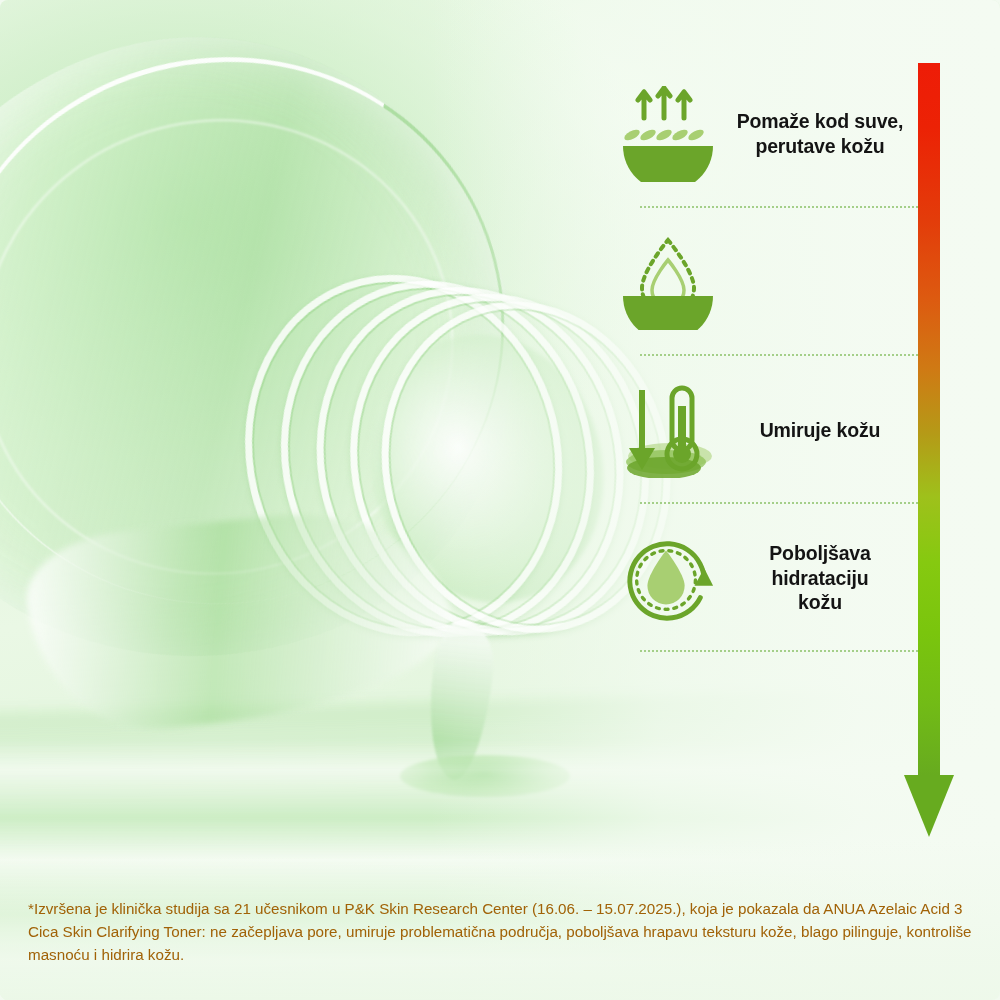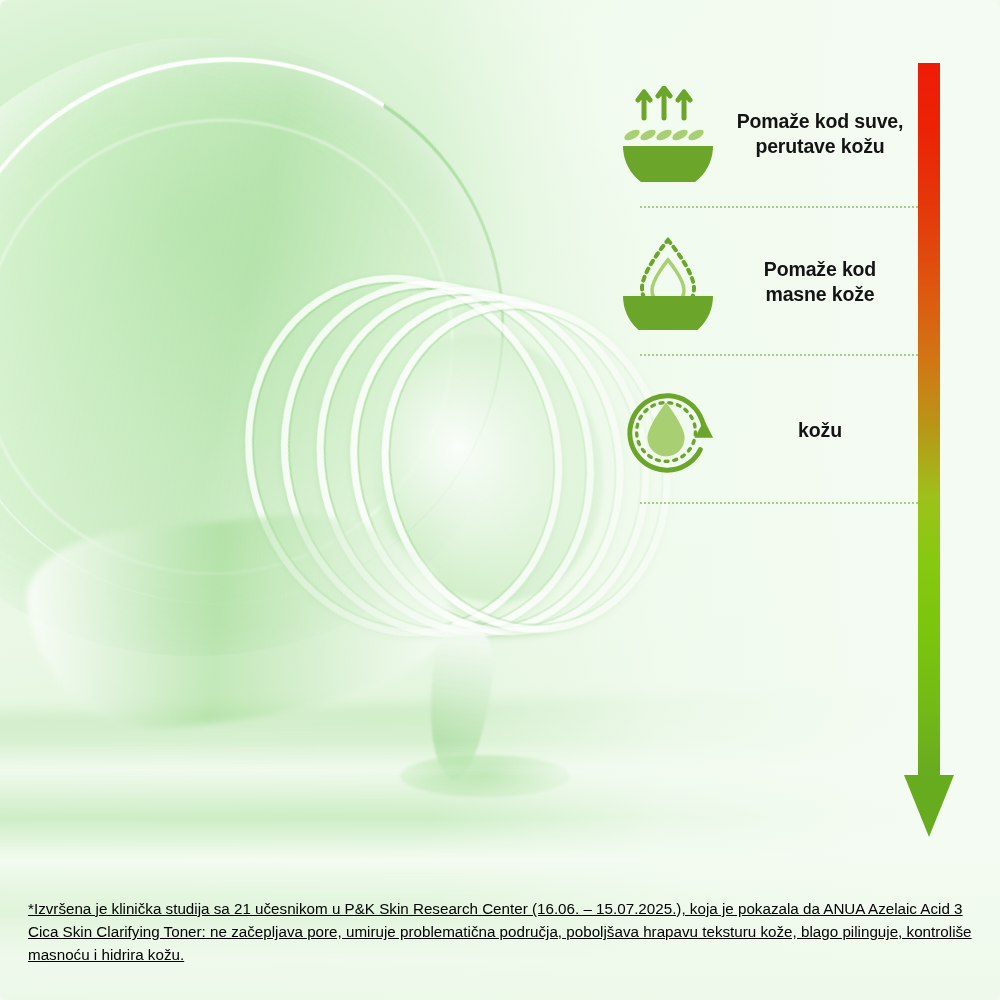--- a/index.html
+++ b/index.html
@@ -141,21 +141,21 @@
   }
   .arrow-head{
     position:absolute;left:-14px;top:712px;width:0;height:0;
     border-left:25px solid transparent;border-right:25px solid transparent;
     border-top:62px solid #67ab1f;
   }
 
   
   .footnote{
     position:absolute;left:28px;top:897px;width:944px;
-    font-size:15.2px;line-height:1.52;color:#000000;text-decoration:underline;
+    font-size:15.2px;line-height:1.52;color:#a16207;
   }
 </style>
 </head>
 <body>
 
 <div class="stage">
 
   <div class="photo">
     <div class="photo-base"></div>
     <div class="photo-ripple2"></div>
@@ -206,38 +206,55 @@
     </div>
 
     <div class="benefit">
       <div class="icon-wrap">
         <svg width="92" height="96" viewBox="0 0 92 96" aria-hidden="true">
           <path d="M46 6 C46 6 72 37 72 54 a26 26 0 0 1 -52 0 C20 37 46 6 46 6 Z" fill="none" stroke="#6ba52a" stroke-width="4" stroke-dasharray="4 5" stroke-linecap="round"></path>
           <path d="M46 26 C46 26 62 45 62 56 a16 16 0 0 1 -32 0 C30 45 46 26 46 26 Z" fill="none" stroke="#a8cf72" stroke-width="3.5"></path>
           <path d="M1 62 A45 45 0 0 0 91 62 Z" fill="#6ba52a"></path>
         </svg>
       </div>
+      <div class="divider"></div>
+    </div>
+
+    <div class="benefit">
+      <div class="icon-wrap">
+        <svg width="92" height="96" viewBox="0 0 92 96" aria-hidden="true">
+          <ellipse cx="48" cy="74" rx="42" ry="13" fill="#a8cf72" opacity=".55"></ellipse>
+          <ellipse cx="44" cy="80" rx="40" ry="12" fill="#8dc254" opacity=".75"></ellipse>
+          <ellipse cx="42" cy="86" rx="37" ry="11" fill="#6ba52a" opacity=".85"></ellipse>
+          <path d="M20 8 L20 76" stroke="#6ba52a" stroke-width="6" fill="none"></path>
+          <path d="M20 88 L7 66 L33 66 Z" fill="#6ba52a"></path>
+          <rect x="50" y="6" width="20" height="62" rx="10" fill="none" stroke="#6ba52a" stroke-width="5"></rect>
+          <circle cx="60" cy="72" r="15" fill="none" stroke="#6ba52a" stroke-width="5"></circle>
+          <rect x="56" y="24" width="8" height="48" fill="#6ba52a"></rect>
+          <circle cx="60" cy="72" r="9" fill="#6ba52a"></circle>
+        </svg>
+      </div>
       <div class="label">
-        <div>Pomaže kod</div>
-        <div>masne kože</div>
-      </div>
-      <div class="divider"></div>
-    </div>
-
+        <div>Umiruje kožu</div>
+      </div>
+      <div class="divider"></div>
+    </div>
 
     <div class="benefit">
       <div class="icon-wrap">
         <svg width="98" height="100" viewBox="0 0 98 100" aria-hidden="true">
           <path d="M86 52 A38 38 0 1 0 82 70" fill="none" stroke="#6ba52a" stroke-width="5" stroke-linecap="round"></path>
           <path d="M86 40 L95 58 L76 58 Z" fill="#6ba52a"></path>
           <circle cx="47" cy="52" r="30" fill="none" stroke="#6ba52a" stroke-width="3.5" stroke-dasharray="3 6" stroke-linecap="round"></circle>
           <path d="M47 22 C47 22 66 46 66 58 a19 19 0 0 1 -38 0 C28 46 47 22 47 22 Z" fill="#a8cf72"></path>
         </svg>
       </div>
       <div class="label">
+        <div>Poboljšava</div>
+        <div>hidrataciju</div>
         <div>kožu</div>
       </div>
       <div class="divider"></div>
     </div>
 
   </div>
 
   <div class="arrow">
     <div class="arrow-bar"></div>
     <div class="arrow-head"></div>

